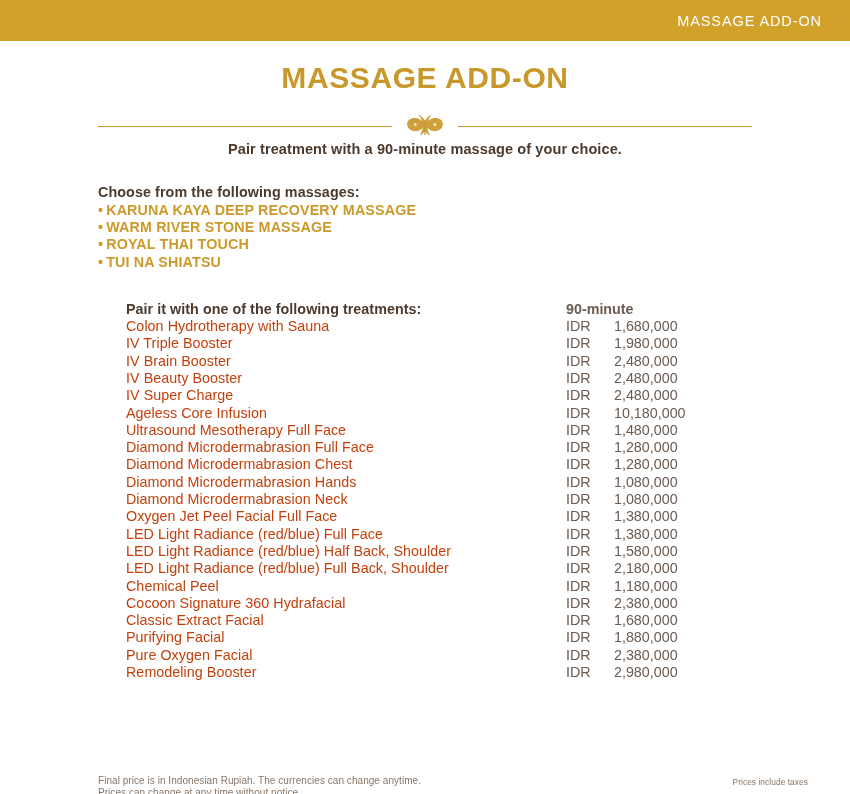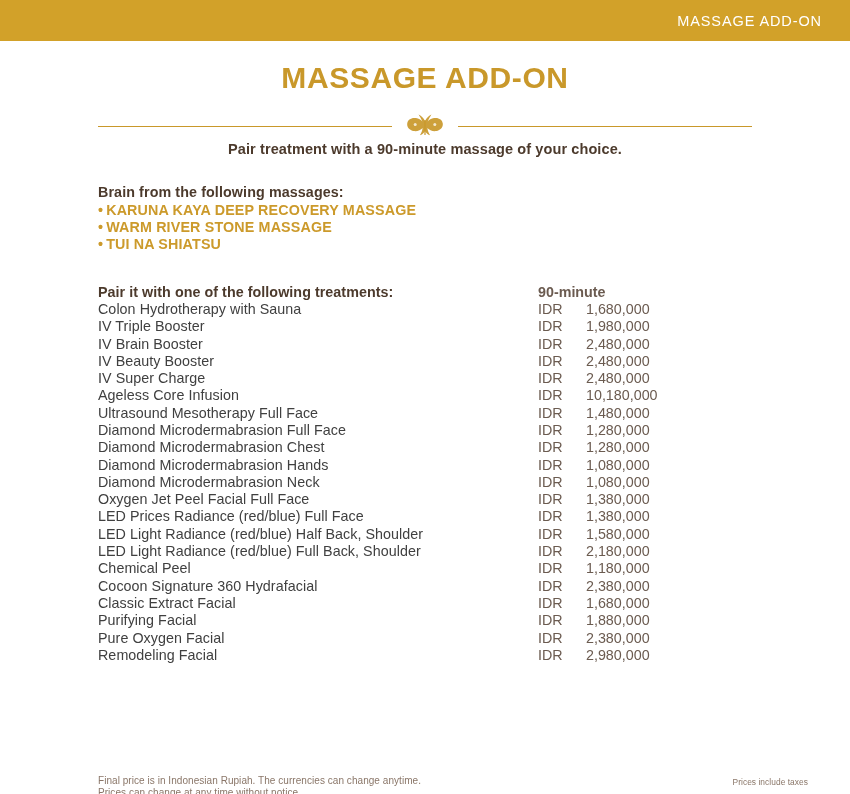--- a/index.html
+++ b/index.html
@@ -105,30 +105,31 @@
     font-weight: bold;
     line-height: 17.2px;
     letter-spacing: 0.15px;
     white-space: nowrap;
   }
   .bullet { margin-right: 3px; }
 
   
   .treatments {
     margin-top: 30px;
+    margin-left: 28px;
   }
   .tr-row {
     display: flex;
     align-items: baseline;
     line-height: 17.3px;
     white-space: nowrap;
   }
   .tr-name {
     flex: 0 0 440px;
-    color: #404040;
+    color: #c2410c;
     font-size: 14.3px;
     letter-spacing: 0.05px;
   }
   .tr-cur {
     flex: 0 0 48px;
     color: #6B5B50;
     font-size: 14.3px;
   }
   .tr-price {
     flex: 0 0 95px;
@@ -206,29 +207,32 @@
       </svg>
     </div>
     <div class="divider-line"></div>
   </div>
 
   <div class="subtitle">Pair treatment with a 90-minute massage of your choice.</div>
 
   <div class="content">
 
     <div>
-      <div class="block-heading">Brain from the following massages:</div>
+      <div class="block-heading">Choose from the following massages:</div>
       <ul class="massage-list">
         <li class="massage-item">
           <span class="bullet">•</span><span>KARUNA KAYA DEEP RECOVERY MASSAGE</span>
         </li>
         <li class="massage-item">
           <span class="bullet">•</span><span>WARM RIVER STONE MASSAGE</span>
         </li>
         <li class="massage-item">
+          <span class="bullet">•</span><span>ROYAL THAI TOUCH</span>
+        </li>
+        <li class="massage-item">
           <span class="bullet">•</span><span>TUI NA SHIATSU</span>
         </li>
       </ul>
     </div>
 
     <div class="treatments">
 
       <div class="tr-row tr-head">
         <div class="tr-name">Pair it with one of the following treatments:</div>
         <div class="tr-duration">90-minute</div>
@@ -289,21 +293,21 @@
           <div class="tr-name">Diamond Microdermabrasion Neck</div>
           <div class="tr-cur">IDR</div>
           <div class="tr-price">1,080,000</div>
         </div>
         <div class="tr-row">
           <div class="tr-name">Oxygen Jet Peel Facial Full Face</div>
           <div class="tr-cur">IDR</div>
           <div class="tr-price">1,380,000</div>
         </div>
         <div class="tr-row">
-          <div class="tr-name">LED Prices Radiance (red/blue) Full Face</div>
+          <div class="tr-name">LED Light Radiance (red/blue) Full Face</div>
           <div class="tr-cur">IDR</div>
           <div class="tr-price">1,380,000</div>
         </div>
         <div class="tr-row">
           <div class="tr-name">LED Light Radiance (red/blue) Half Back, Shoulder</div>
           <div class="tr-cur">IDR</div>
           <div class="tr-price">1,580,000</div>
         </div>
         <div class="tr-row">
           <div class="tr-name">LED Light Radiance (red/blue) Full Back, Shoulder</div>
@@ -329,21 +333,21 @@
           <div class="tr-name">Purifying Facial</div>
           <div class="tr-cur">IDR</div>
           <div class="tr-price">1,880,000</div>
         </div>
         <div class="tr-row">
           <div class="tr-name">Pure Oxygen Facial</div>
           <div class="tr-cur">IDR</div>
           <div class="tr-price">2,380,000</div>
         </div>
         <div class="tr-row">
-          <div class="tr-name">Remodeling Facial</div>
+          <div class="tr-name">Remodeling Booster</div>
           <div class="tr-cur">IDR</div>
           <div class="tr-price">2,980,000</div>
         </div>
       </div>
 
     </div>
   </div>
 
   <div class="footer">
     <div class="footer-left">

